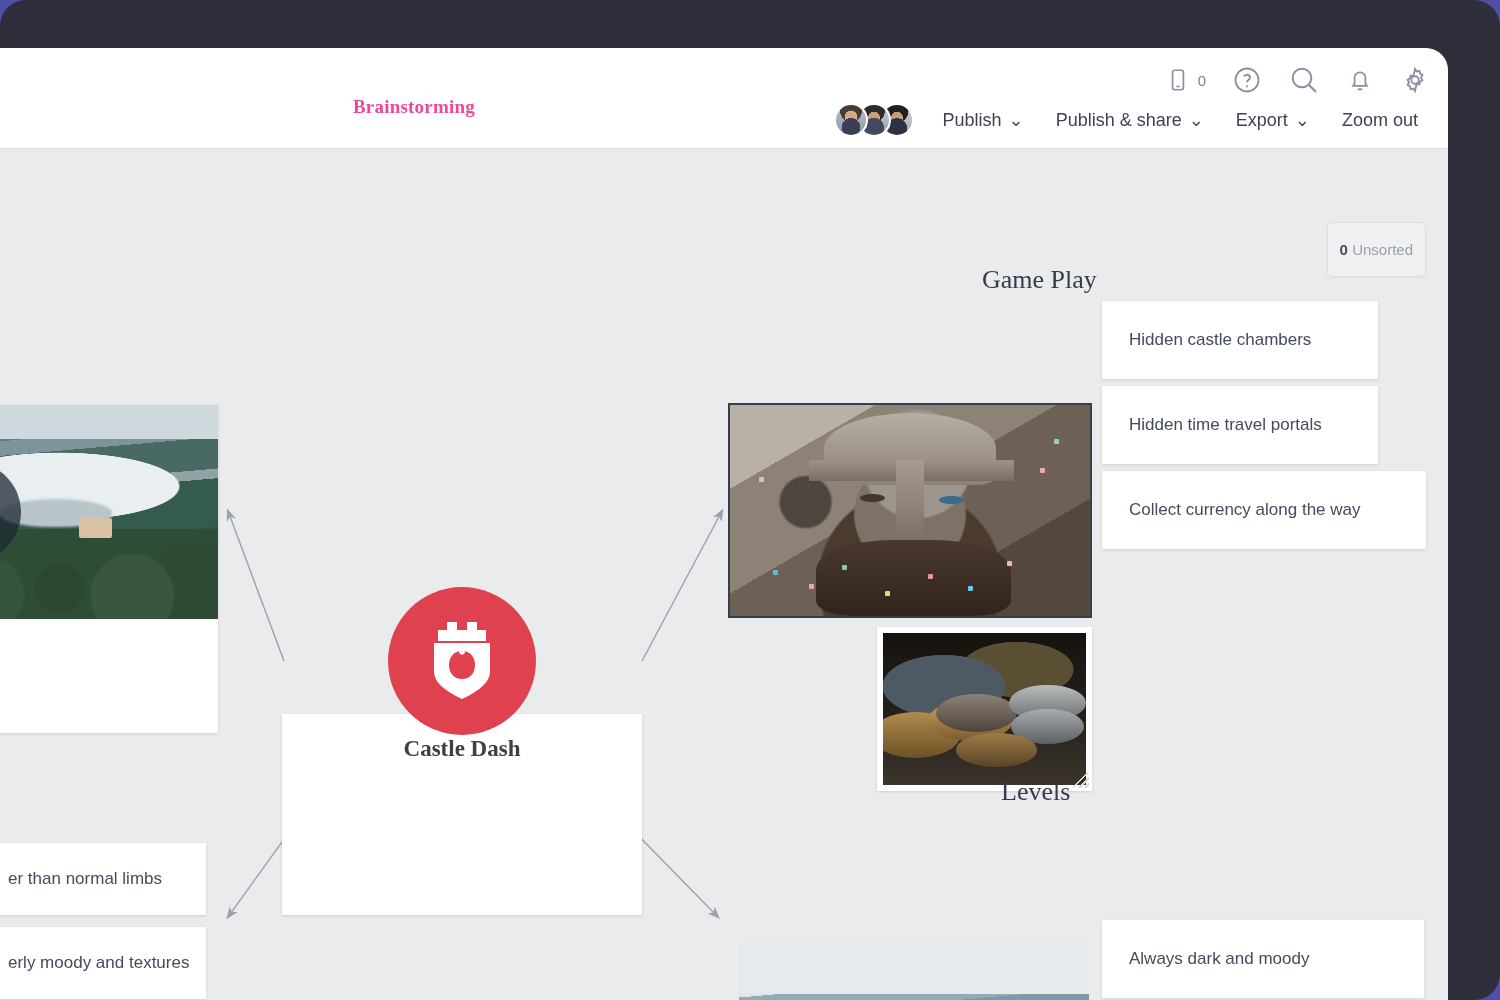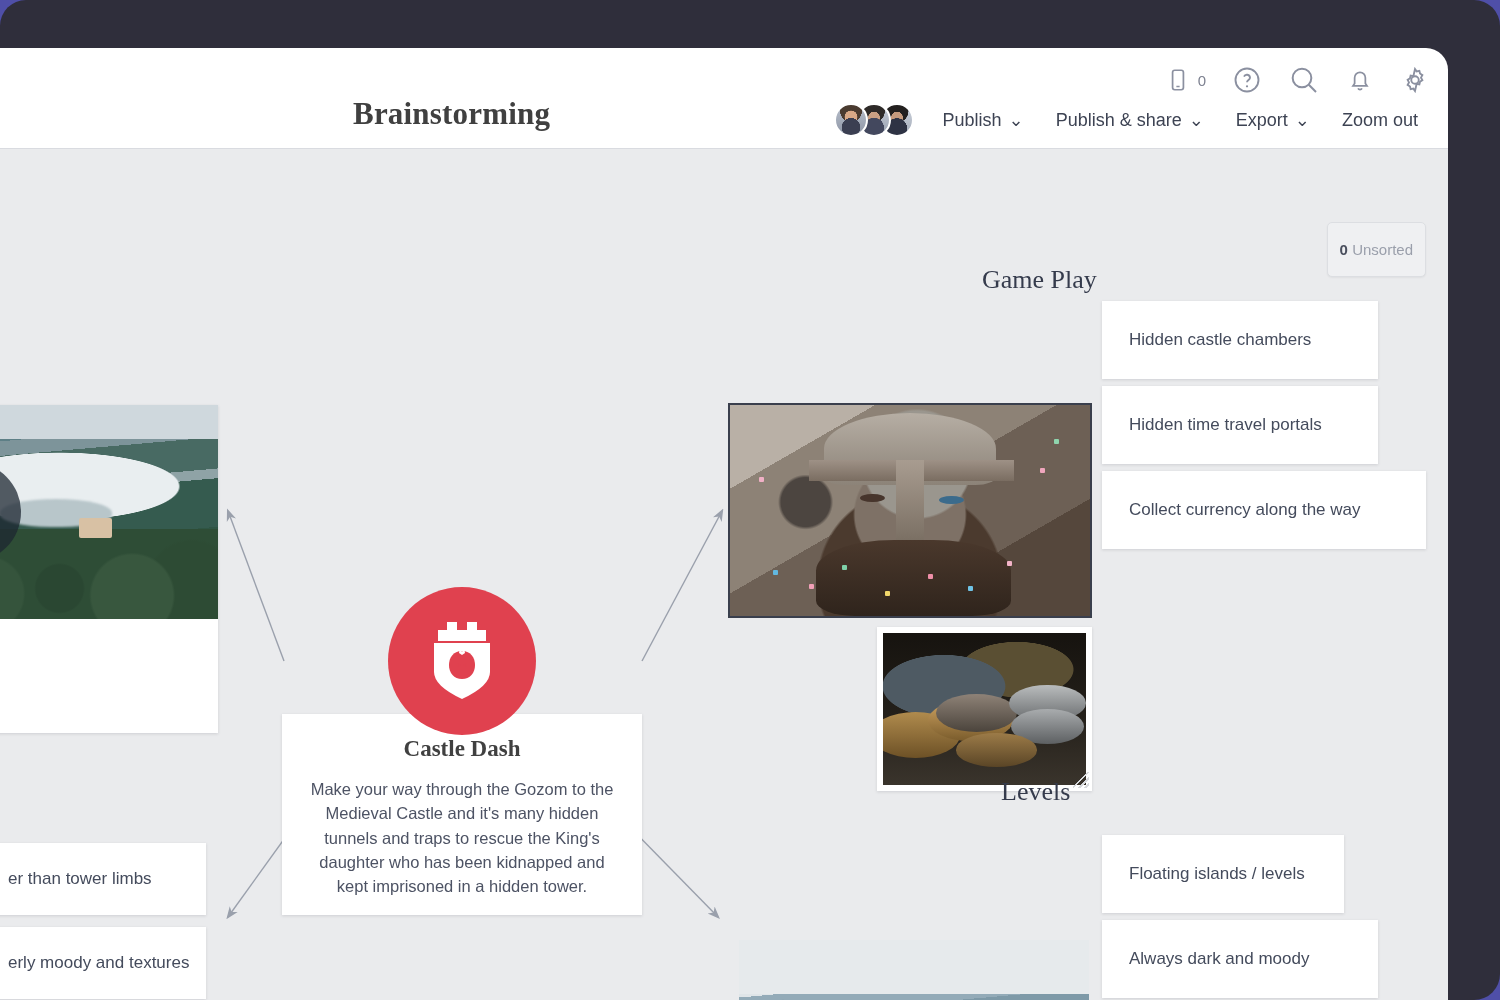--- a/index.html
+++ b/index.html
@@ -42,21 +42,21 @@
   .ticon svg { display: block; }
   .device-wrap { display: flex; align-items: center; gap: 7px; }
   .device-count { font-size: 15px; color: #7d8190; }
 
   .titlebar {
     position: absolute; left: 0; top: 48px; width: 100%; height: 52px;
   }
   .doc-title {
     position: absolute; left: 353px; top: 0px;
     font-family: "Liberation Serif", serif;
-    font-weight: bold; font-size: 31px; color: #404040;
+    font-weight: bold; font-size: 19px; color: #ec4899;
     letter-spacing: 0.2px;
   }
   .menu-row {
     position: absolute; right: 14px; top: 2px;
     display: flex; align-items: center; gap: 0px;
     height: 44px;
   }
   .avatars { display: flex; align-items: center; margin-right: 13px; }
   .avatar {
     width: 34px; height: 34px; border-radius: 50%;
@@ -377,29 +377,28 @@
             
           </div>
         </div>
         <div class="video-meta">
           <div class="vm-title">Around</div>
           <div class="vm-size">8.3 MB</div>
         </div>
       </div>
 
       <div class="small-card" style="left:-110px; top:694px; width:316px; height:72px; padding-left:118px;">
-        <span>er than tower limbs</span>
+        <span>er than normal limbs</span>
       </div>
       <div class="small-card" style="left:-110px; top:778px; width:316px; height:72px; padding-left:118px;">
         <span>erly moody and textures</span>
       </div>
 
       <div class="center-card">
         <h2>Castle Dash</h2>
-        <p>Make your way through the Gozom to the Medieval Castle and it's many hidden tunnels and traps to rescue the King's daughter who has been kidnapped and kept imprisoned in a hidden tower.</p>
       </div>
       <div class="center-logo">
         <span>
           <svg width="74" height="82" viewBox="0 0 74 82">
             <path fill="#ffffff" d="M13 12 h9 v-8 h10 v8 h10 v-8 h10 v8 h9 v11 h-48 z"></path>
             <path fill="#ffffff" d="M9 25 h56 v29 q0 14 -28 27 q-28 -13 -28 -27 z"></path>
             <path fill="#e0414f" d="M37 33 c-9 0 -13 7 -13 14 c0 8 5 14 13 14 c8 0 13 -6 13 -14 c0 -7 -4 -14 -13 -14 z"></path>
             <path fill="#ffffff" d="M35 29 l2 5 l2 -5 l1 6 l-3 2 l-3 -2 z"></path>
             <path fill="#e0414f" d="M31 45 l5 2 l-5 2 z M43 45 l-5 2 l5 2 z"></path>
           </svg>
@@ -449,22 +448,19 @@
         <span>Collect currency along the way</span>
       </div>
 
       <div class="section-title" style="left:1001px; top:628px;">Levels</div>
 
       <div class="landscape">
         <div class="ls-peak" style="left:2%;top:28%;width:22%;height:22%;clip-path:polygon(0 100%,48% 0,100% 100%);"></div>
 
       </div>
 
-      <div class="idea-card" style="left:1102px; top:686px; width:242px; height:78px;">
-        <span>Floating islands / levels</span>
-      </div>
-      <div class="idea-card" style="left:1102px; top:771px; width:276px; height:78px;text-align:center;">
+      <div class="idea-card" style="left:1102px; top:771px; width:322px; height:78px;text-align:center;">
         <span>Always dark and moody</span>
       </div>
 
     </div>
   </div>
 </div>
 
 </body></html>

